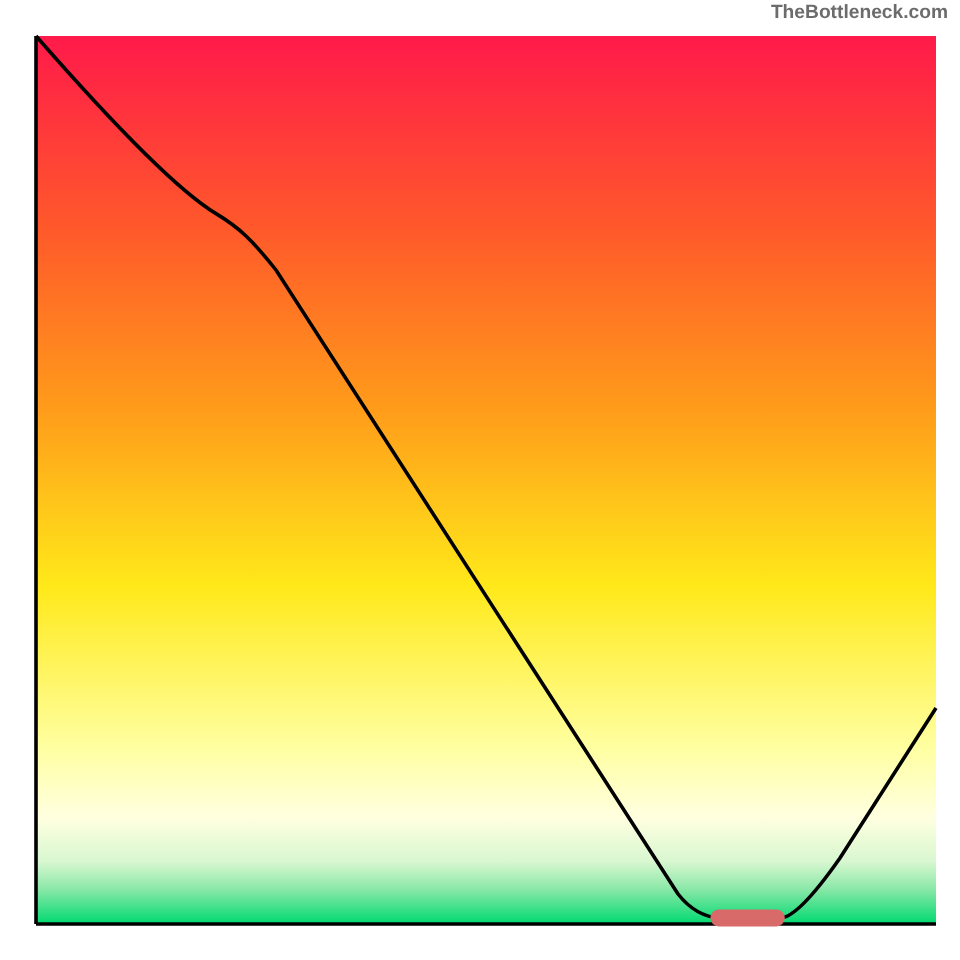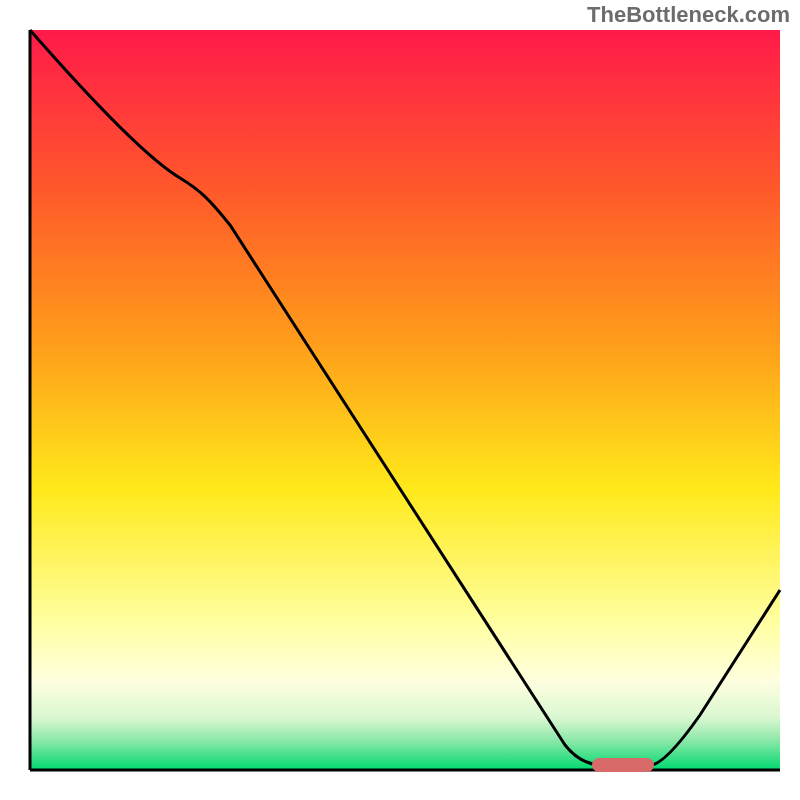--- a/index.html
+++ b/index.html
@@ -7,21 +7,21 @@
   .container {
     position: relative;
     width: 800px;
     height: 800px;
   }
   .attribution {
     position: absolute;
     top: 2px;
     right: 10px;
     font-family: Arial, Helvetica, sans-serif;
-    font-size: 22px;
+    font-size: 16px;
     font-weight: bold;
     color: #6c6c6c;
     z-index: 10;
   }
   svg.plot {
     position: absolute;
     top: 0;
     left: 0;
   }
 </style>

